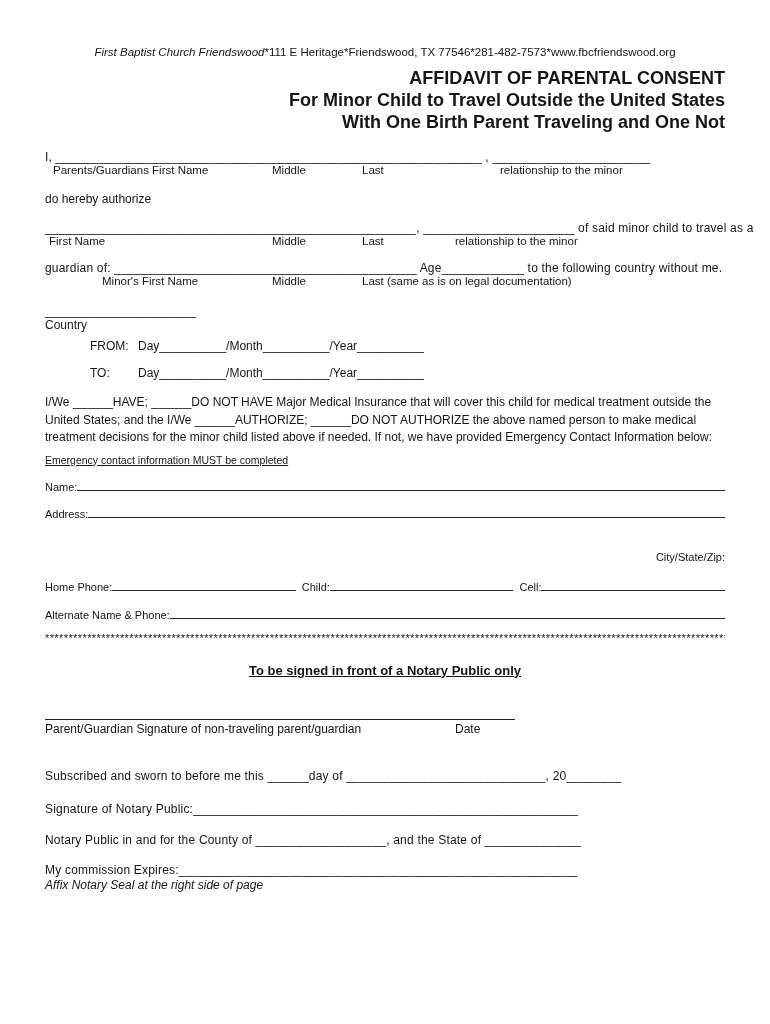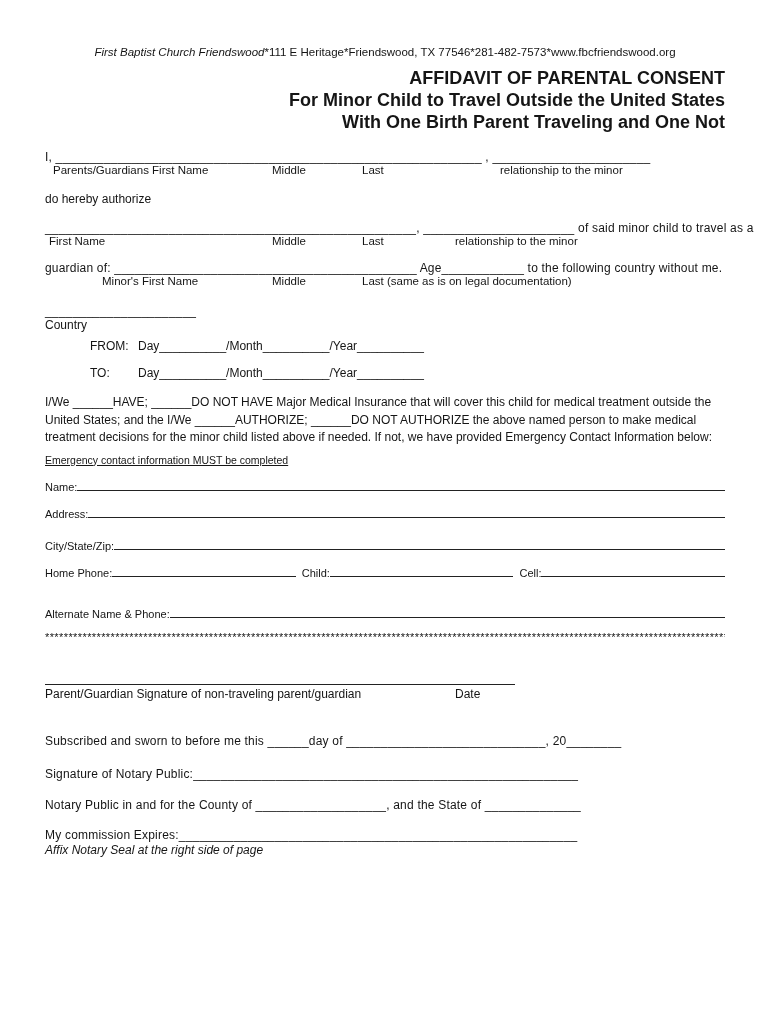--- a/index.html
+++ b/index.html
@@ -44,24 +44,24 @@
 
   .medical{margin-top:14px;font-size:12px;line-height:17.5px;width:680px;}
 
   .emg{margin-top:7px;font-size:10.5px;text-decoration:underline;}
 
   .crow{display:flex;align-items:flex-end;font-size:11px;margin-top:0;}
   .crow .lab{white-space:nowrap;}
   .crow .fill{flex:1;border-bottom:1px solid #222;margin-bottom:2px;height:1px;}
   .crow.name{margin-top:15px;}
   .crow.addr{margin-top:15px;}
-  .crow.city{margin-top:20px;}
+  .crow.city{margin-top:31px;flex-direction:column;}
   .crow.phones{margin-top:15px;}
   .crow.phones .lab.mid{margin-left:6px;}
-  .crow.alt{margin-top:29px;justify-content:flex-end;}
+  .crow.alt{margin-top:16px;justify-content:flex-end;}
 
   .stars{margin-top:11px;font-size:11px;letter-spacing:.4px;white-space:nowrap;overflow:hidden;width:680px;}
 
   .notary-head{margin-top:19px;text-align:center;font-weight:bold;font-size:13px;}
   .notary-head span{text-decoration:underline;}
 
   .sigline{margin-top:28px;width:470px;height:13px;border-bottom:1px solid #222;}
   .siglbl{position:relative;height:16px;font-size:12px;margin-top:2px;}
   .siglbl span{position:absolute;top:0;white-space:nowrap;}
   .siglbl .s1{left:0;}
@@ -150,20 +150,23 @@
     <span class="lab mid">Cell:</span>
     <span class="fill"></span>
   </div>
   <div class="crow alt">
     <span class="lab">Alternate Name &amp; Phone:</span>
     <span class="fill"></span>
   </div>
 
   <div class="stars">**************************************************************************************************************************************************************</div>
 
+  <div class="notary-head">
+    <span>To be signed in front of a Notary Public only</span>
+  </div>
 
   <div class="sigline"></div>
   <div class="siglbl">
     <span class="s1">Parent/Guardian Signature of non-traveling parent/guardian</span>
     <span class="s2">Date</span>
   </div>
 
   <div class="nline subscribed">Subscribed and sworn to before me this ______day of _____________________________, 20________</div>
   <div class="nline signotary">Signature of Notary Public:________________________________________________________</div>
   <div class="nline countystate">Notary Public in and for the County of ___________________, and the State of ______________</div>

